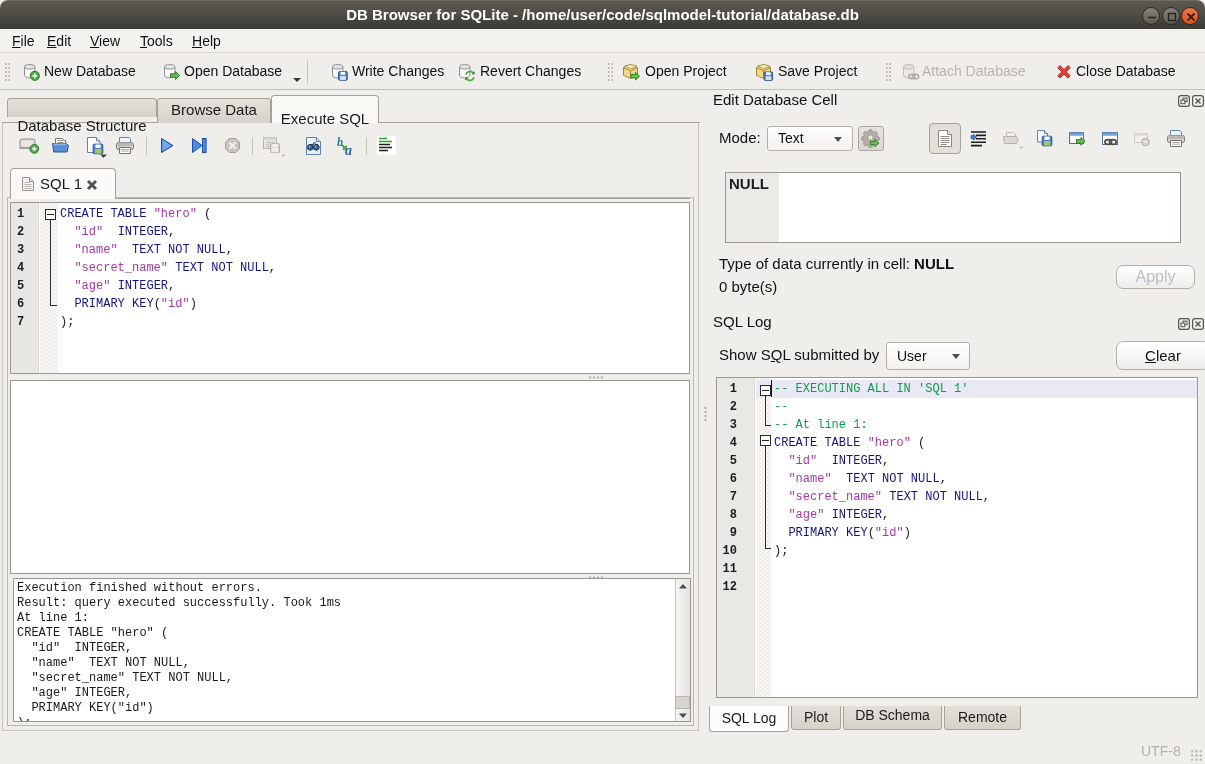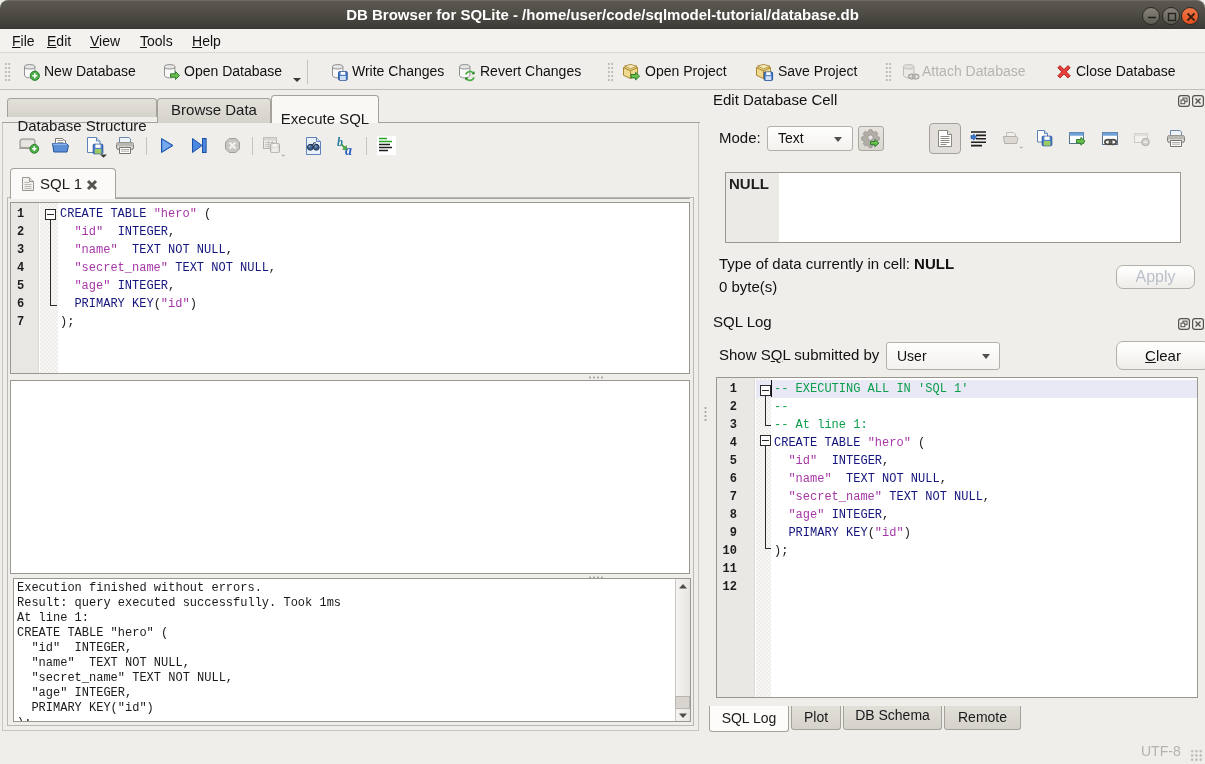--- a/index.html
+++ b/index.html
@@ -407,21 +407,21 @@
  <rect x="0.6" y="0.6" width="10.8" height="10.8" rx="2.4" fill="none" stroke="#55534d" stroke-width="1.2"></rect>
  <rect x="5" y="3.1" width="4" height="3.6" fill="none" stroke="#55534d" stroke-width="1"></rect>
  <rect x="3" y="5.1" width="3.8" height="3.6" fill="#f4f2ee" stroke="#55534d" stroke-width="1"></rect>
 </svg>
 <svg style="left:1192px;top:318px" width="12" height="12" viewBox="0 0 12 12">
  <rect x="0.6" y="0.6" width="10.8" height="10.8" rx="2.4" fill="none" stroke="#55534d" stroke-width="1.2"></rect>
  <path d="M3.5 3.5l5 5M8.5 3.5l-5 5" stroke="#55534d" stroke-width="1.4"></path>
 </svg>
 </div>
 <div class="docktitle" style="left:719px;top:346px">Show S<u>Q</u>L submitted by</div>
-<div class="combo" style="left:886px;top:342px;width:114px;height:28px">
+<div class="combo" style="left:886px;top:342px;width:84px;height:28px">
     <span style="position:absolute;left:10px;top:5px">User</span>
     <span class="arrow" style="right:9px"></span>
   </div>
 <div class="button" style="left:1116px;top:341px;width:94px;height:29px">
     <span><u>C</u>lear</span>
   </div>
 
 <div class="codebox" id="logbox" style="left:716px;top:377px;width:482px;height:321px">
   <div class="gutter" style="width:38px;background:#eae8e4"></div>
   <div class="foldstrip" style="left:39px;width:15px"></div>

